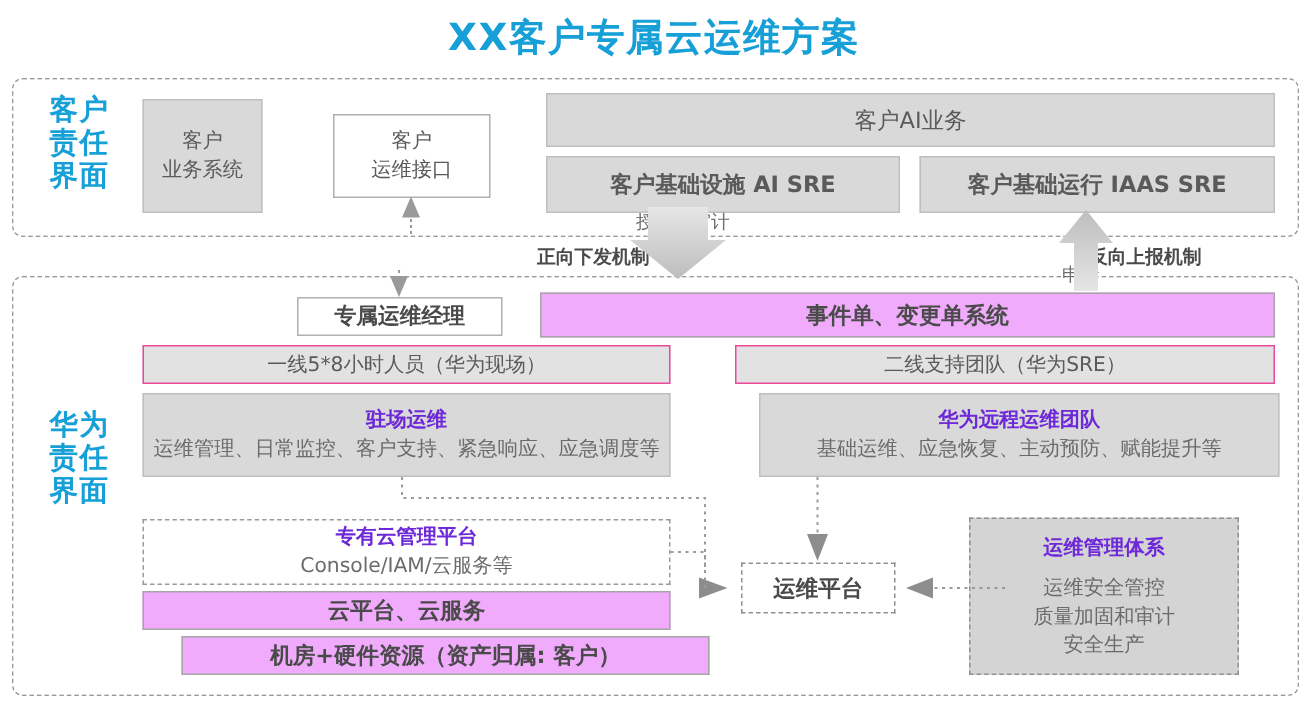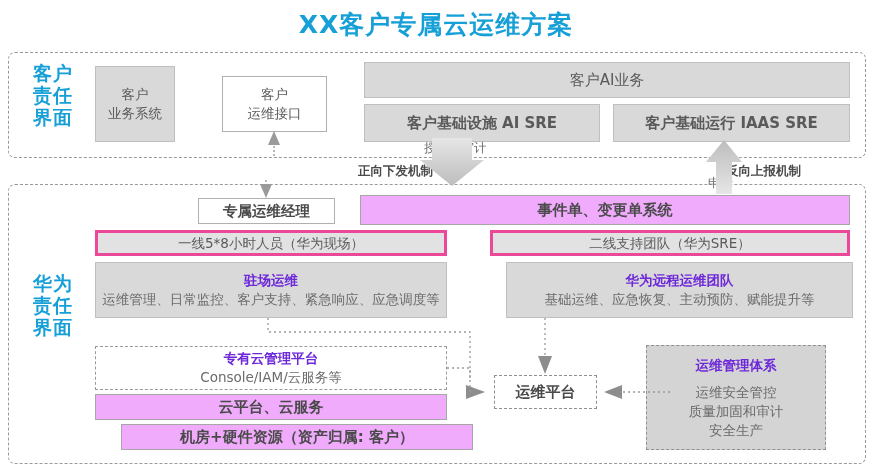--- a/index.html
+++ b/index.html
@@ -48,21 +48,21 @@
     position:absolute;
     box-sizing:border-box;
     display:flex;flex-direction:column;
     align-items:center;justify-content:center;
     text-align:center;
     font-size:13.5px;
     line-height:19px;
     color:#5a5a5a;
   }
   .fill-light{background:#d9d9d9;border:1px solid #bfbfbf;}
-  .fill-lighter{background:#e2e2e2;border:3px solid #ec4899;}
+  .fill-lighter{background:#e2e2e2;border:1px solid #ec4899;}
   .fill-mid{background:#f0abfc;border:1px solid #a6a6a6;color:#4a4a4a;}
   .fill-white{background:#ffffff;border:1px solid #b0b0b0;}
   .dash-white{background:#ffffff;border:1px dashed #9a9a9a;}
   .dash-gray{background:#d4d4d4;border:1px dashed #8f8f8f;}
   .dash-plain{background:#ffffff;border:1px dashed #8f8f8f;}
   .bold{font-weight:bold;color:#6d28d9;}
   .sub{font-weight:normal;color:#6b6b6b;}
 
   
   #box-cust-biz   {left:95px; top:66px; width:80px;  height:76px;}

